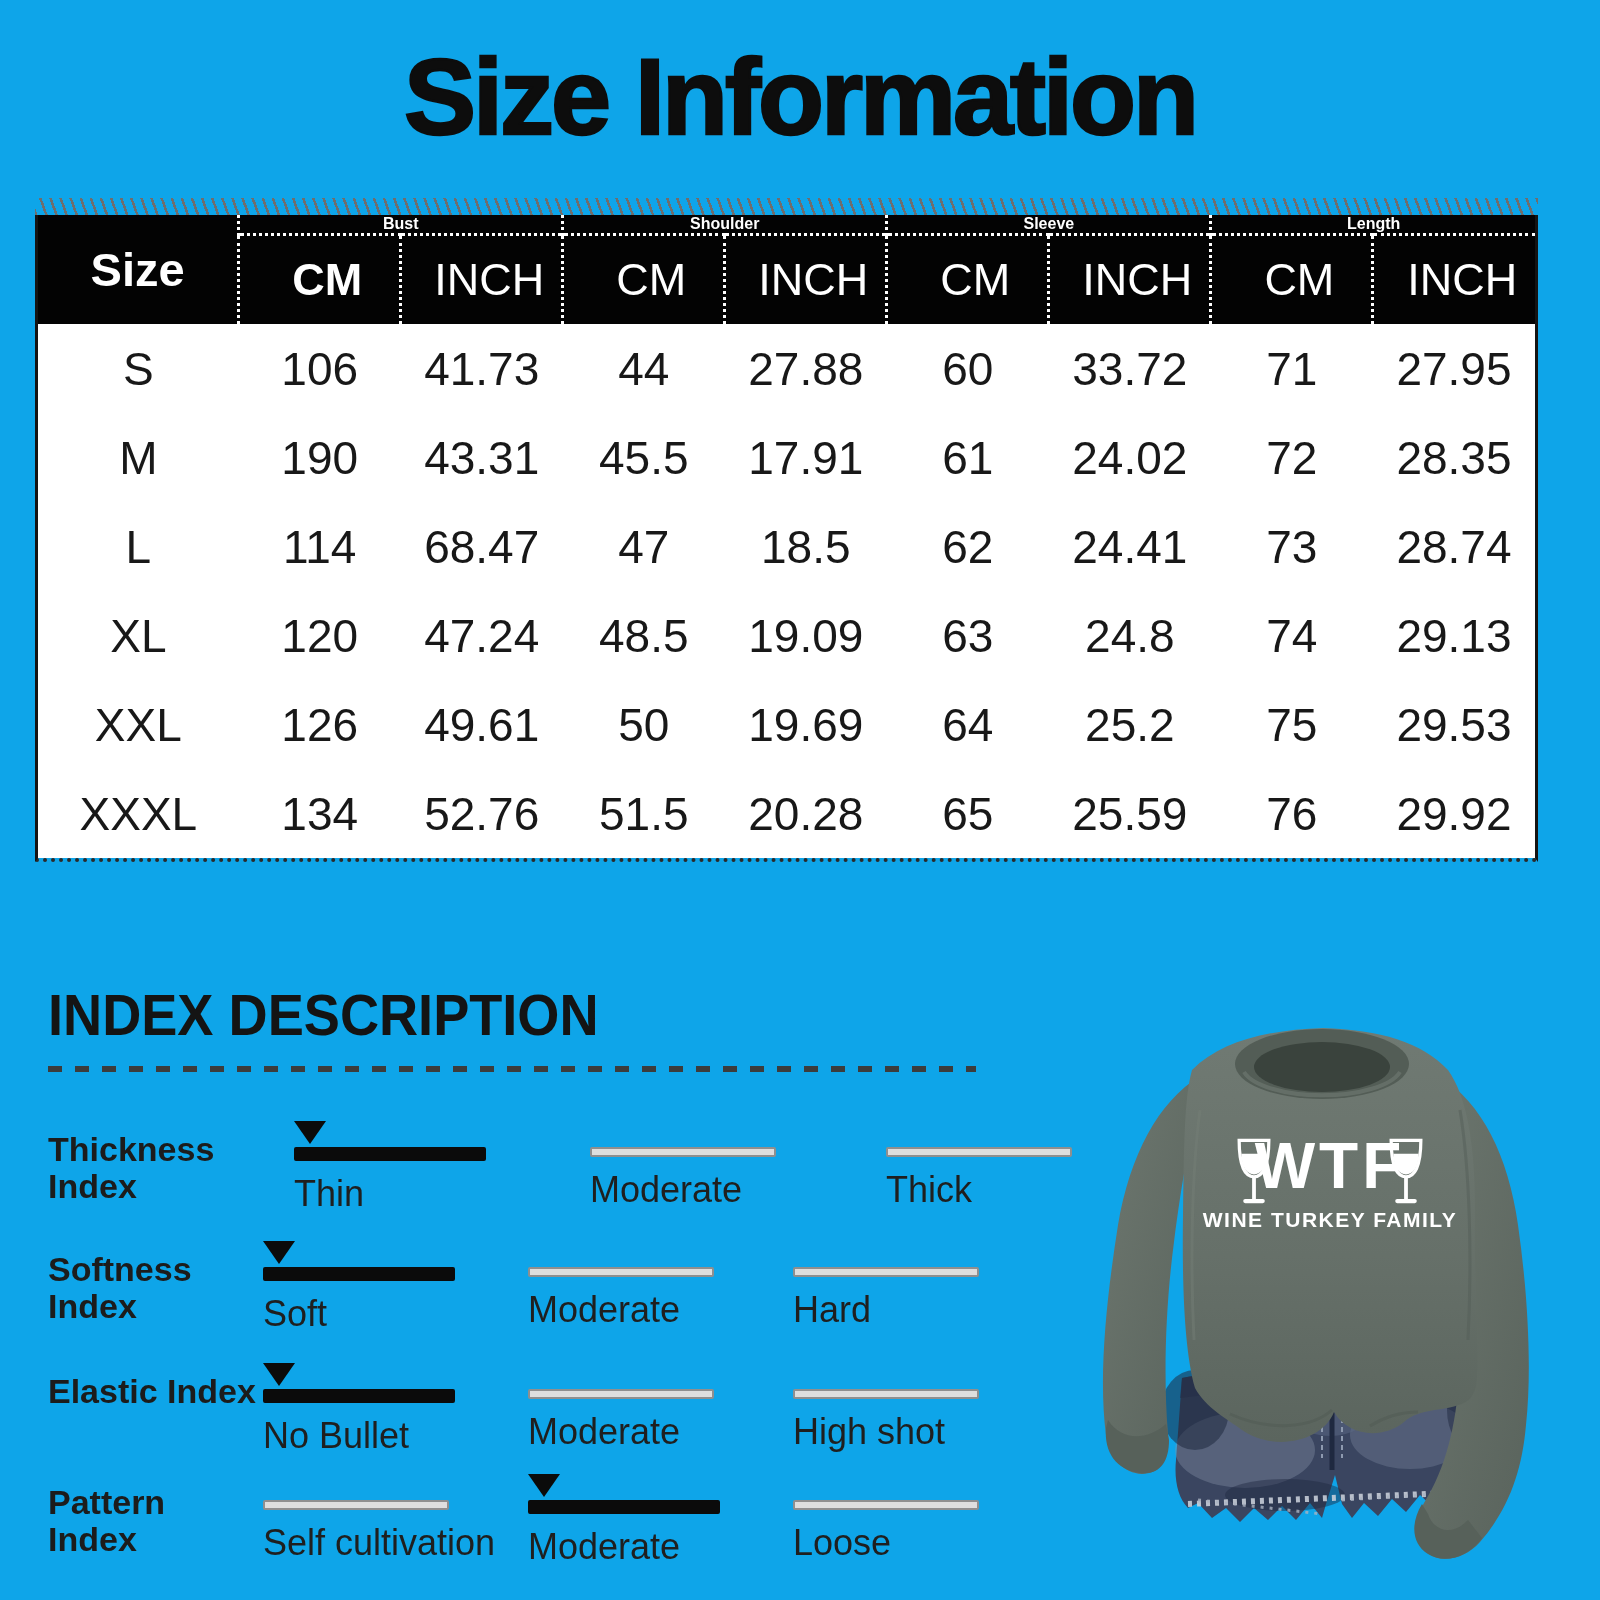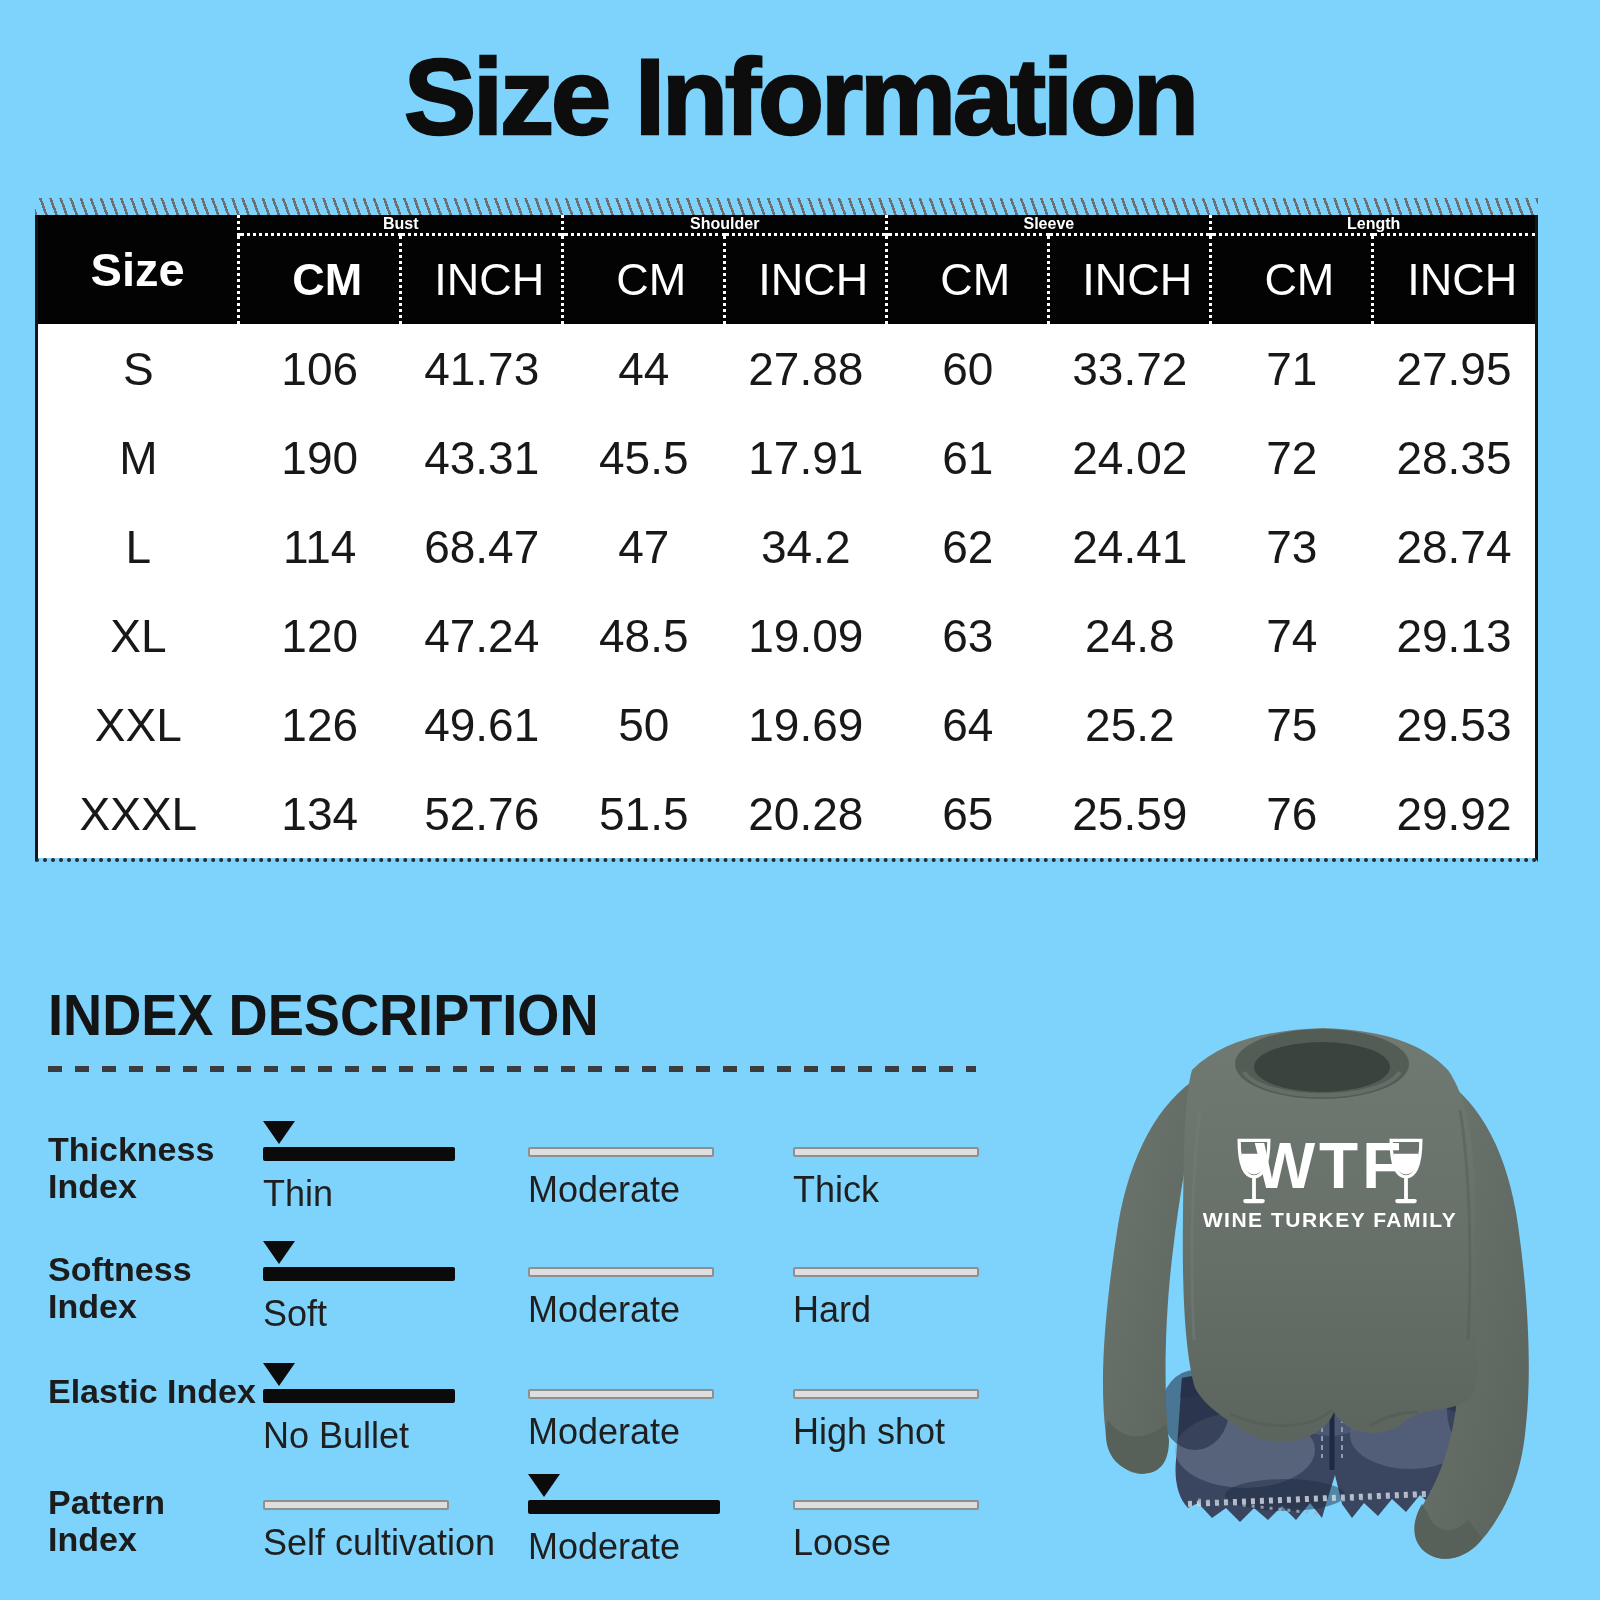--- a/index.html
+++ b/index.html
@@ -1,16 +1,16 @@
 <!DOCTYPE html>
 <html><head>
 <meta charset="utf-8">
 <style>
   html,body{margin:0;padding:0;background:#fff;}
-  .canvas{position:relative;width:1600px;height:1600px;background:#7dd3fc;overflow:hidden;
+  .canvas{position:relative;width:1600px;height:1600px;background:#0ea5e9;overflow:hidden;
           font-family:"Liberation Sans",sans-serif;color:#161616;}
 
   
   .page-title{position:absolute;top:34px;left:0;width:100%;text-align:center;
               font-size:108px;font-weight:700;letter-spacing:-3px;color:#0d0d0d;
               -webkit-text-stroke:2.5px #0d0d0d;}
 
   
   .hatch{position:absolute;left:35px;top:198px;width:1503px;height:17px;
          background:repeating-linear-gradient(70deg,#6e6e6e 0 2.5px,transparent 2.5px 9.5px);}
@@ -29,21 +29,21 @@
   .size-table tbody td{height:87px;font-size:46px;font-weight:400;color:#181818;
                        text-align:center;vertical-align:middle;background:#ffffff;}
 
   
   .index-section{position:absolute;left:48px;top:982px;width:1000px;height:618px;}
   .idx-title{font-size:57px;font-weight:700;color:#141414;letter-spacing:0;
              transform:scaleX(.95);transform-origin:left;white-space:nowrap;}
   .idx-dashes{margin-top:18px;width:928px;height:6px;
               background:repeating-linear-gradient(90deg,#3c3c3c 0 14px,transparent 14px 27px);}
   .idx-row{position:absolute;left:0;display:flex;align-items:flex-start;}
-  .idx-row.r0{top:139px;} .idx-row.r1{top:259px;} .idx-row.r2{top:381px;} .idx-row.r3{top:492px;}
+  .idx-row.r0{top:139px;gap:31px;} .idx-row.r1{top:259px;} .idx-row.r2{top:381px;} .idx-row.r3{top:492px;}
   .idx-label{width:215px;font-size:34px;font-weight:700;line-height:1.1;color:#1c1c1c;padding-top:10px;}
   .idx-opt{width:265px;display:flex;flex-direction:column;}
   .idx-marker{width:0;height:0;border-left:16px solid transparent;border-right:16px solid transparent;
               border-top:23px solid #0b0b0b;visibility:hidden;margin-bottom:3px;}
   .idx-opt.selected .idx-marker{visibility:visible;}
   .idx-bar{width:182px;height:6px;background:#dedede;border:2px solid #8f8f8f;border-radius:2px;box-sizing:content-box;}
   .idx-opt.selected .idx-bar{width:188px;height:10px;background:#0b0b0b;border-color:#0b0b0b;}
   .idx-opt-label{margin-top:12px;font-size:36px;color:#1f1f1f;white-space:nowrap;}
 
   
@@ -112,21 +112,21 @@
           <td>61</td>
           <td>24.02</td>
           <td>72</td>
           <td>28.35</td>
         </tr>
         <tr>
           <td>L</td>
           <td>114</td>
           <td>68.47</td>
           <td>47</td>
-          <td>34.2</td>
+          <td>18.5</td>
           <td>62</td>
           <td>24.41</td>
           <td>73</td>
           <td>28.74</td>
         </tr>
         <tr>
           <td>XL</td>
           <td>120</td>
           <td>47.24</td>
           <td>48.5</td>

